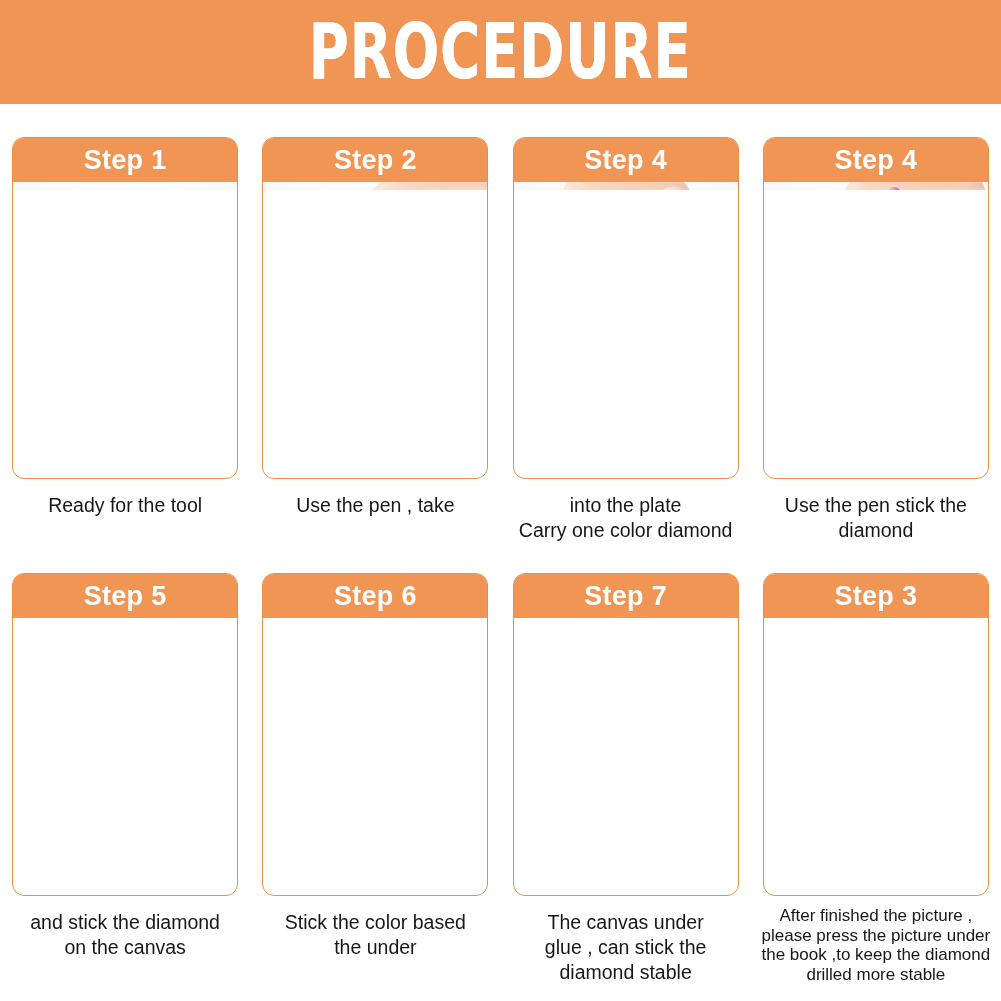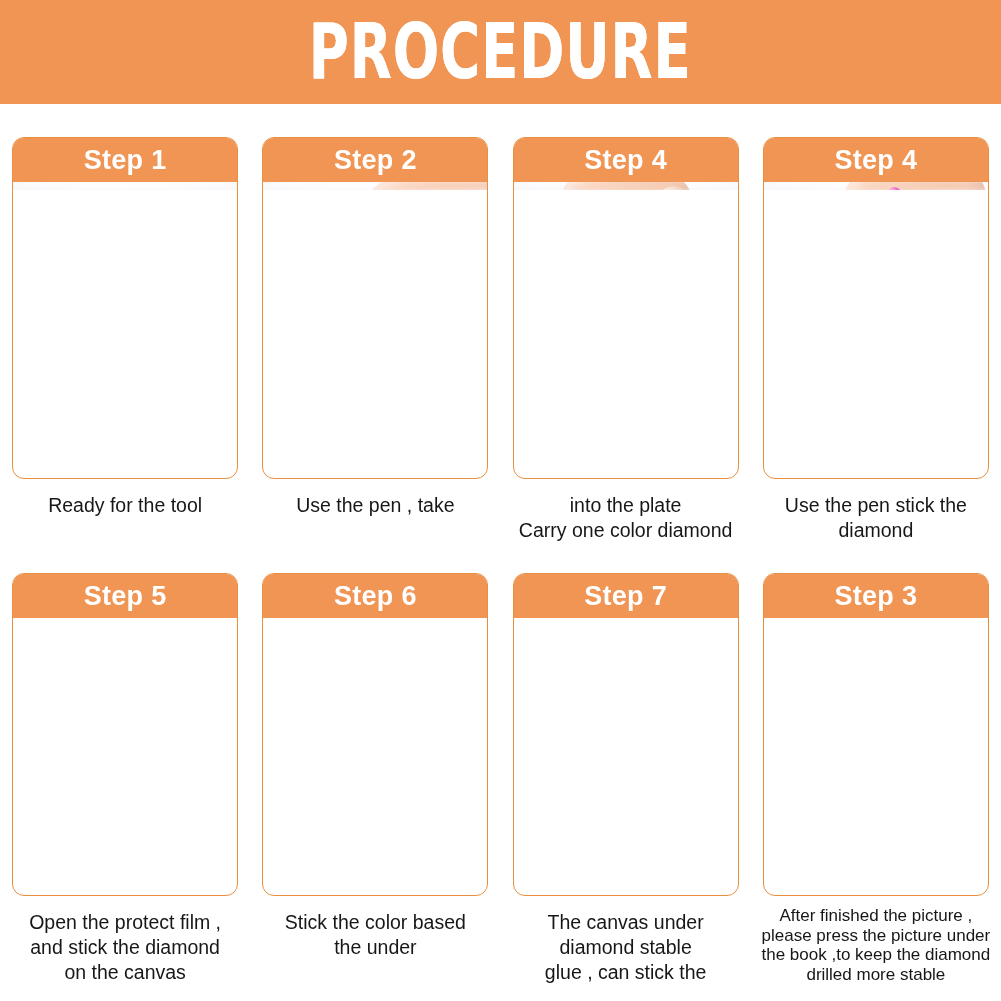--- a/index.html
+++ b/index.html
@@ -1232,21 +1232,20 @@
               </div>
 
             <div class="pen" style="left:140px;top:-10px;width:17px;height:86px;transform:rotate(26deg);border-radius:8px;"></div>
 
             <div class="skin" style="left:150px;top:-30px;width:84px;height:50px;border-radius:40px;"></div>
             <div class="vignette"></div>
           </div>
         </div>
       </div>
       <div class="caption">
-        <span class="ln">Open the protect film ,</span>
         <span class="ln">and stick the diamond</span>
         <span class="ln">on the canvas</span>
       </div>
     </div>
 
     <div class="cell">
       <div class="card bottom">
         <div class="card-head">Step 6</div>
         <div class="card-body">
           <div class="photo">
@@ -2055,22 +2054,22 @@
                 <i style="background: rgb(248, 209, 59);"></i>
               </div>
 
             <div class="skin" style="left:12px;top:-30px;width:70px;height:56px;border-radius:36px;"></div>
             <div class="vignette"></div>
           </div>
         </div>
       </div>
       <div class="caption">
         <span class="ln">The canvas under</span>
+        <span class="ln">glue , can stick the</span>
         <span class="ln">diamond stable</span>
-        <span class="ln">glue , can stick the</span>
       </div>
     </div>
 
     <div class="cell">
       <div class="card bottom">
         <div class="card-head">Step 3</div>
         <div class="card-body">
           <div class="photo">
             <div class="mosaic" id="mosaic8" style="grid-template-columns: repeat(28, 1fr); grid-auto-rows: 1fr; gap: 0.6px; grid-template-rows: repeat(36, 1fr);">
                 <i style="background: rgb(230, 166, 44);"></i>

